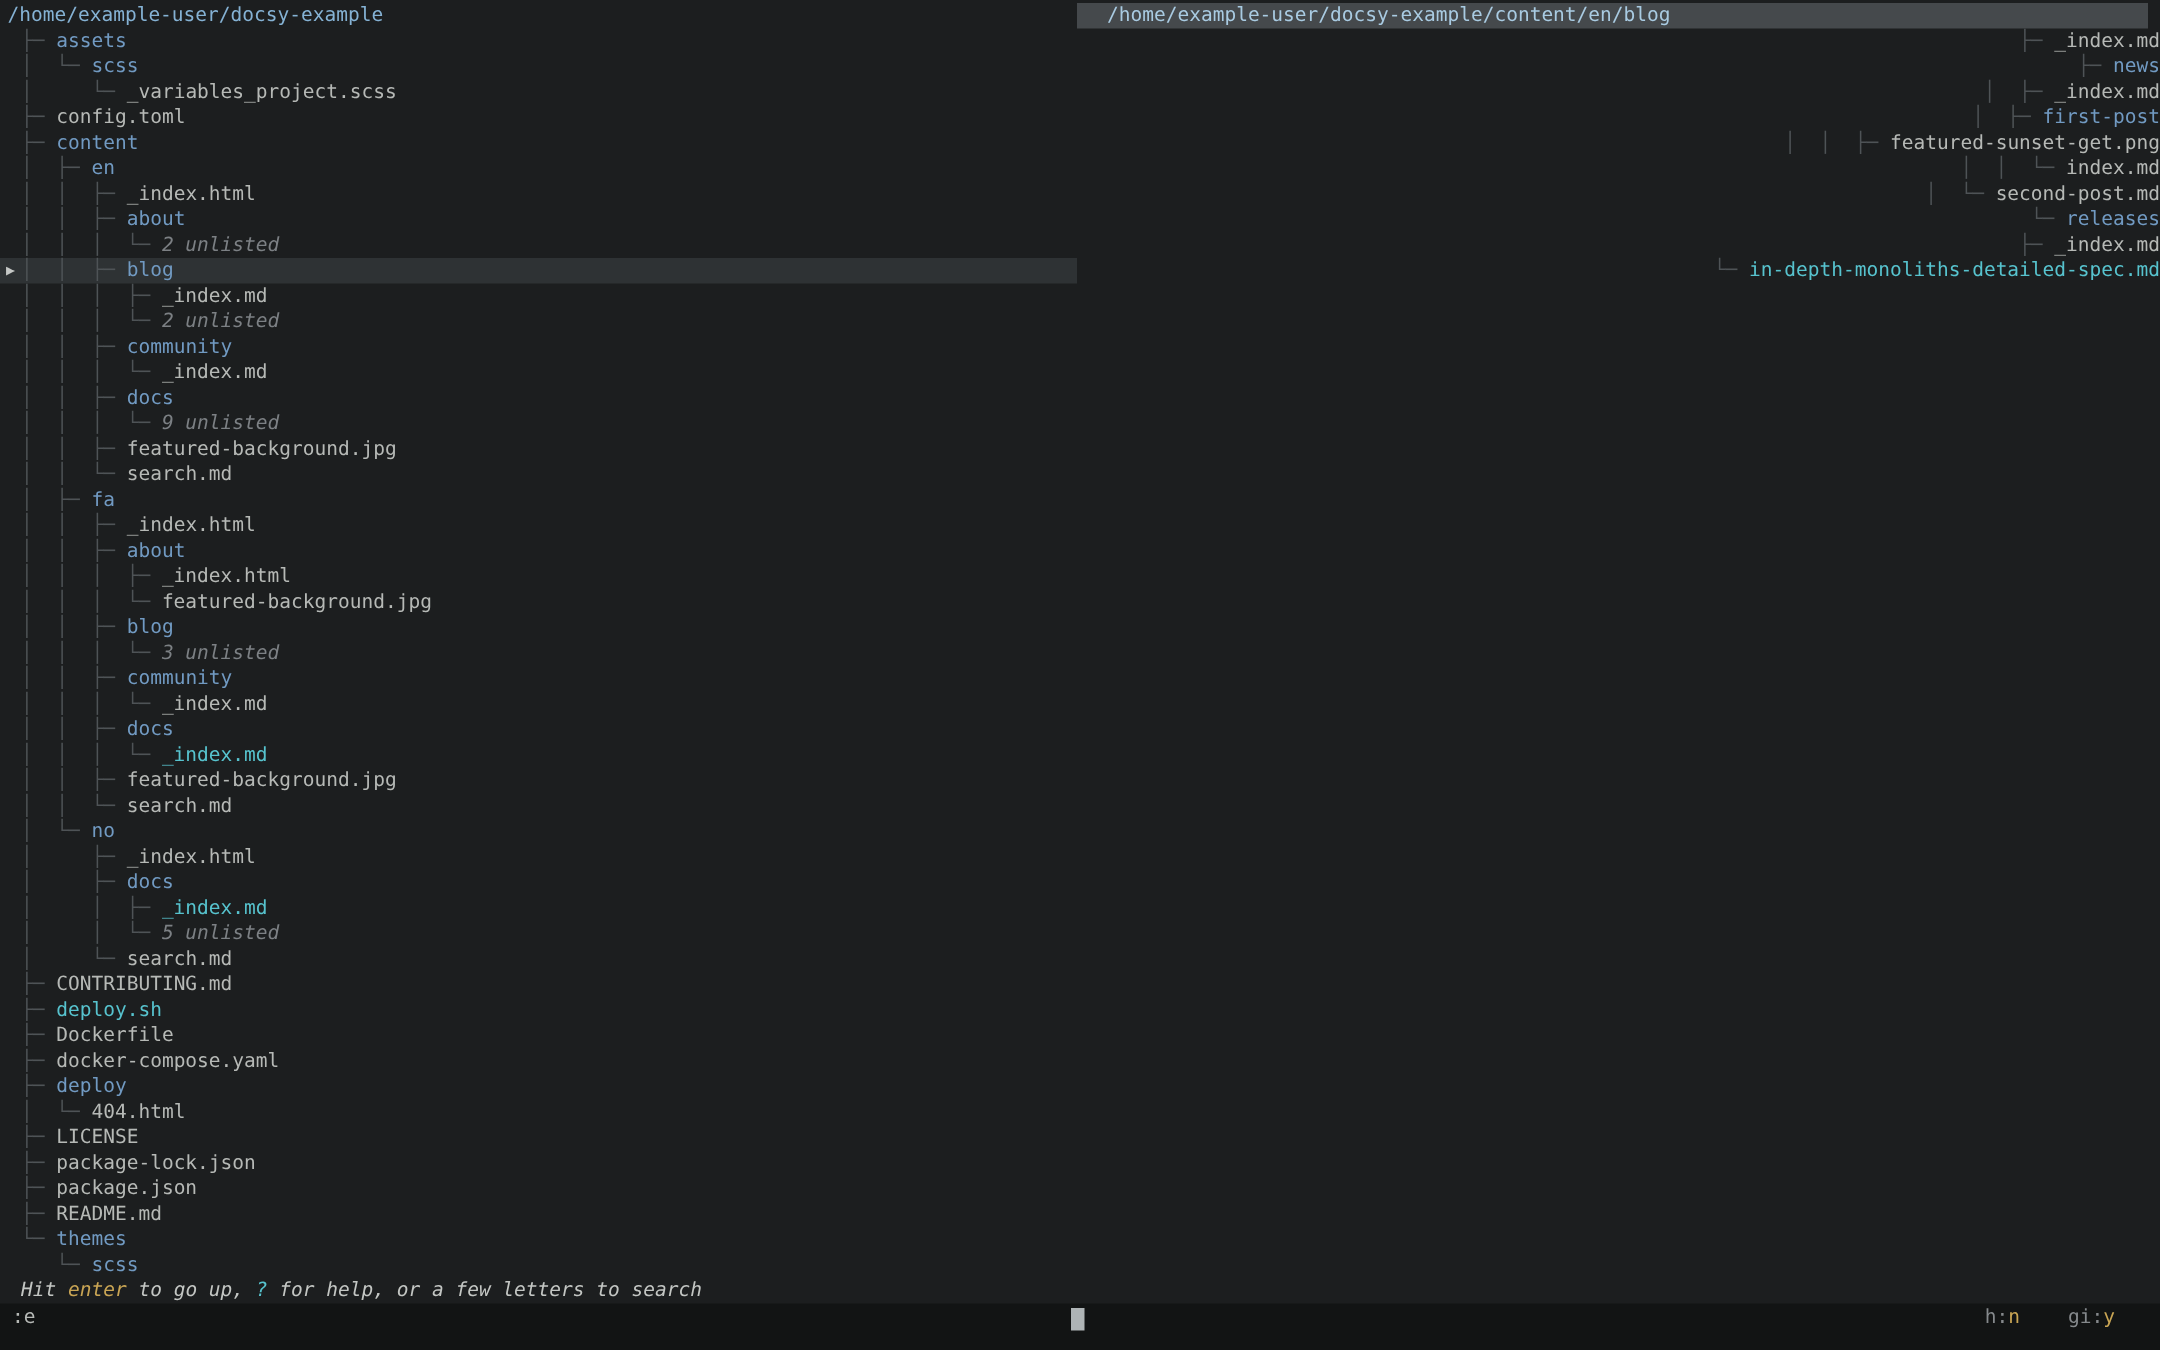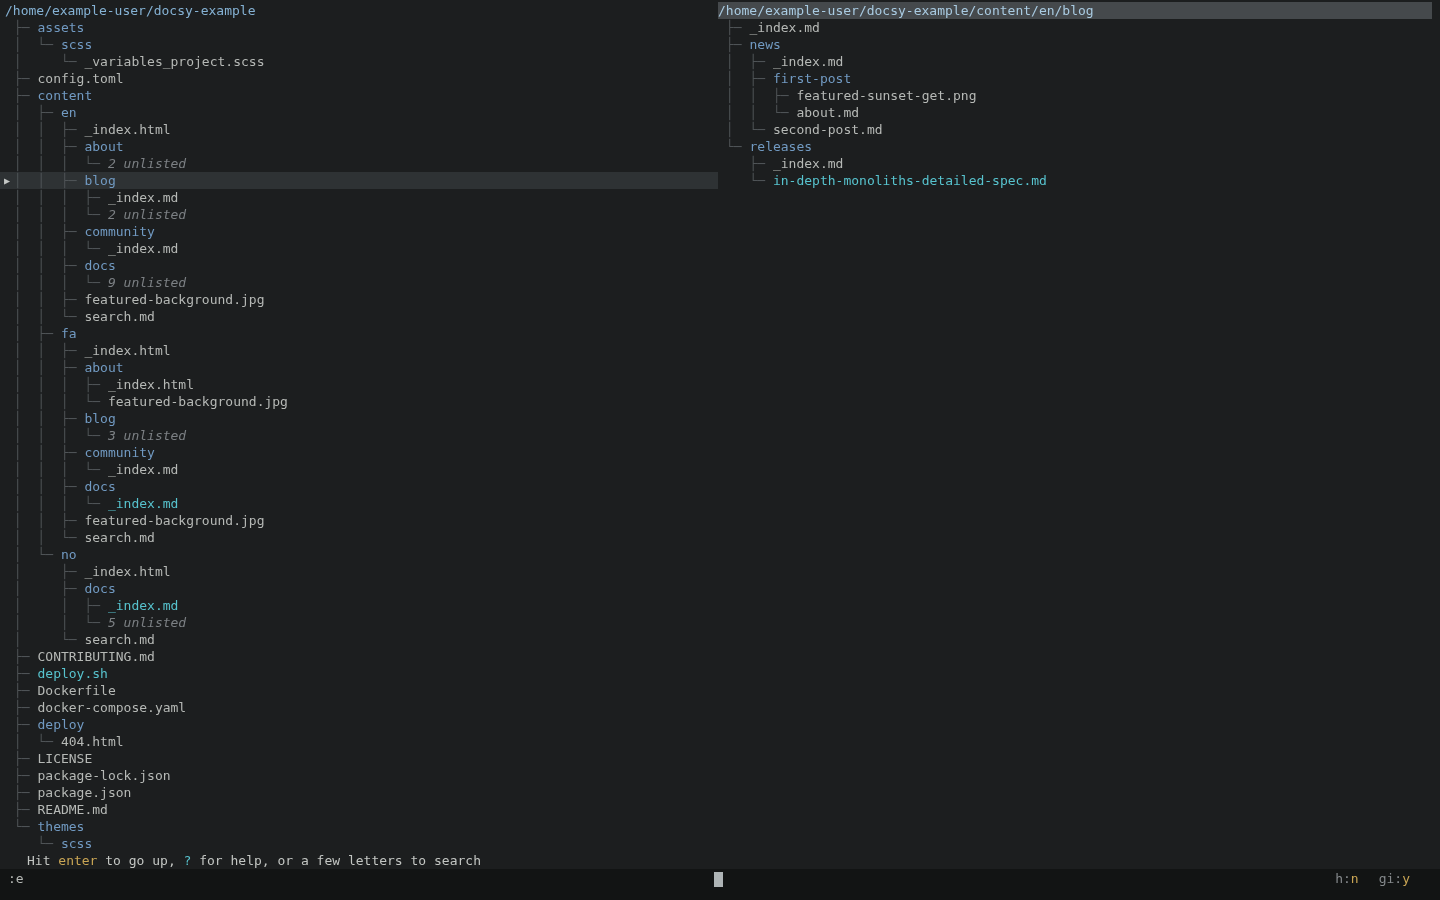--- a/index.html
+++ b/index.html
@@ -11,43 +11,43 @@
   body{
     width:1440px;height:900px;overflow:hidden;position:relative;
     background:var(--bg);
     font-family:"DejaVu Sans Mono","Liberation Mono",monospace;
     font-size:13px;line-height:17px;
   }
   .panel{position:absolute;top:0;bottom:48px;overflow:hidden;}
   #panel-left{left:0;width:718px;}
   #panel-right{left:718px;right:0;}
   .panel-header{position:absolute;top:2px;left:0;right:0;height:17px;white-space:pre;padding-left:5px;color:var(--hdr);}
-  #panel-right .panel-header{background:var(--hdrselbg);color:var(--hdrselfg);right:8px;padding-left:0;}
+  #panel-right .panel-header{background:var(--hdrselbg);color:var(--hdrselfg);right:8px;padding-left:20px;}
   .rows{position:absolute;top:19px;left:0;right:0;}
   #panel-left .rows{padding-left:14px;}
-  #panel-right .rows{padding-left:8px;}
+  #panel-right .rows{padding-left:8px;text-align:right;}
   .row{height:17px;white-space:pre;position:relative;}
   .row.sel{background:var(--selbg);margin-left:-14px;padding-left:14px;}
   .arrow{position:absolute;left:4px;top:0;color:#c5c8c6;font-size:10px;}
   .pre{color:var(--tree);}
   .dir{color:var(--dir);}
   .file{color:var(--fg);}
   .special{color:var(--special);}
   .unlisted{color:var(--unlisted);font-style:italic;}
-  #status-bar{position:absolute;left:0;right:0;top:852px;height:17px;white-space:pre;padding-left:27px;color:#c3c6c3;}
+  #status-bar{position:absolute;left:0;right:0;top:852px;height:17px;white-space:pre;padding-left:14px;color:#c3c6c3;font-style:italic;}
   #status-bar .yellow{color:var(--yellow);}
   #status-bar .cyan{color:var(--cyan);}
   #status-bar .fg{color:#c3c6c3;}
   #input-bar{position:absolute;left:0;right:0;top:869px;height:31px;background:var(--inputbg);}
   #command-prompt{position:absolute;left:8px;top:1px;color:var(--fg);white-space:pre;}
   #text-cursor{position:absolute;left:714px;top:3px;width:9px;height:15px;background:var(--cursor);}
   #toggles{position:absolute;right:30px;top:1px;white-space:pre;}
   #toggles .key{color:#85898c;}
   #toggles .val{color:var(--yellow);}
-  .tgl{margin-left:20px;}
+  .tgl{margin-left:32px;}
 </style>
 </head>
 <body>
 
 <div class="panel" id="panel-left">
   <div class="panel-header">/home/example-user/docsy-example</div>
   <div class="rows" id="left-rows">
       <div class="row"><span class="pre">├─ </span><span class="dir">assets</span></div>
       <div class="row"><span class="pre">│  └─ </span><span class="dir">scss</span></div>
       <div class="row"><span class="pre">│     └─ </span><span class="file">_variables_project.scss</span></div>
@@ -101,21 +101,21 @@
 </div>
 
 <div class="panel" id="panel-right">
   <div class="panel-header">/home/example-user/docsy-example/content/en/blog</div>
   <div class="rows" id="right-rows">
       <div class="row"><span class="pre">├─ </span><span class="file">_index.md</span></div>
       <div class="row"><span class="pre">├─ </span><span class="dir">news</span></div>
       <div class="row"><span class="pre">│  ├─ </span><span class="file">_index.md</span></div>
       <div class="row"><span class="pre">│  ├─ </span><span class="dir">first-post</span></div>
       <div class="row"><span class="pre">│  │  ├─ </span><span class="file">featured-sunset-get.png</span></div>
-      <div class="row"><span class="pre">│  │  └─ </span><span class="file">about.md</span></div>
+      <div class="row"><span class="pre">│  │  └─ </span><span class="file">index.md</span></div>
       <div class="row"><span class="pre">│  └─ </span><span class="file">second-post.md</span></div>
       <div class="row"><span class="pre">└─ </span><span class="dir">releases</span></div>
       <div class="row"><span class="pre">   ├─ </span><span class="file">_index.md</span></div>
       <div class="row"><span class="pre">   └─ </span><span class="special">in-depth-monoliths-detailed-spec.md</span></div>
     </div>
 </div>
 
 <div id="status-bar"><span class="fg">Hit </span><span class="yellow">enter</span><span class="fg"> to go up, </span><span class="cyan">?</span><span class="fg"> for help, or a few letters to search</span></div>
 
 <div id="input-bar">

